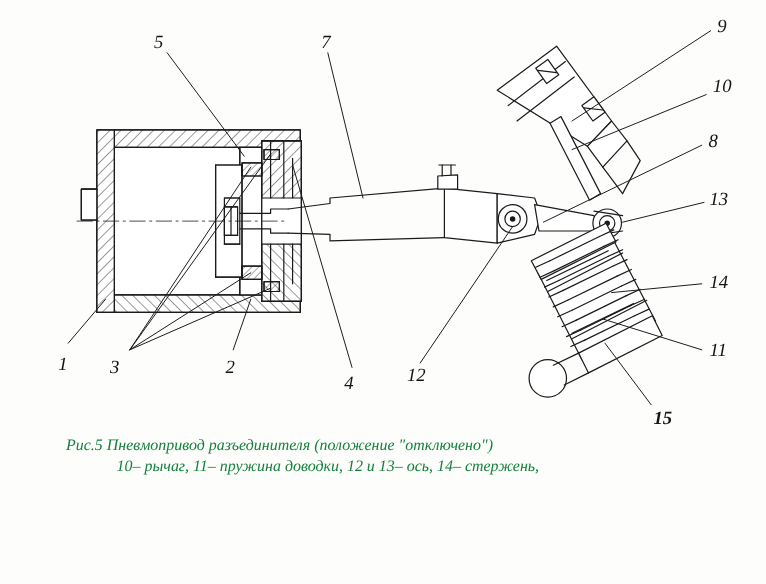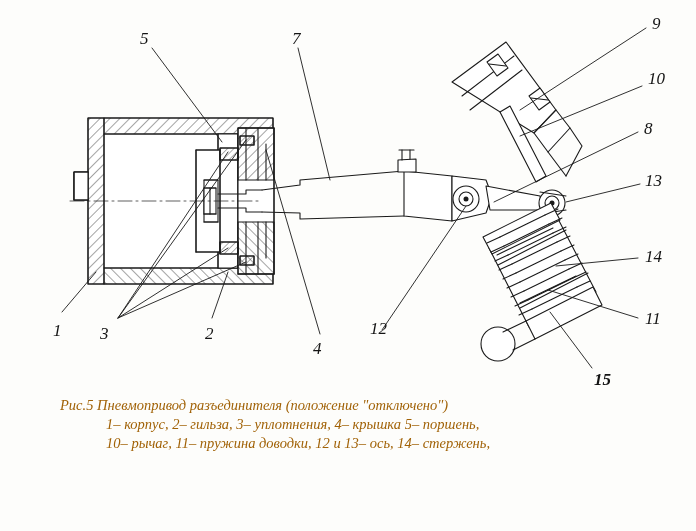--- a/index.html
+++ b/index.html
@@ -31,21 +31,21 @@
     white-space: nowrap;
   }
   #caption {
     position: absolute;
     left: 48px;
     top: 396px;
     width: 610px;
     font-family: "Liberation Serif", serif;
     font-style: italic;
     font-size: 14.5px;
-    color: #a16207;
+    color: #15803d;
     line-height: 1.32;
   }
   #caption .cap-line {
     display: block;
     white-space: nowrap;
   }
   #caption .cap-line.l0 { text-indent: 12px; }
   #caption .cap-line.ind { text-indent: 58px; }
 </style>
 </head>
@@ -222,25 +222,24 @@
 
   <div class="callout" style="left:140px; top:30px;">5</div>
   <div class="callout" style="left:292px; top:30px;">7</div>
   <div class="callout" style="left:652px; top:15px;">9</div>
   <div class="callout" style="left:648px; top:70px;">10</div>
   <div class="callout" style="left:644px; top:120px;">8</div>
   <div class="callout" style="left:645px; top:172px;">13</div>
   <div class="callout" style="left:645px; top:248px;">14</div>
   <div class="callout" style="left:645px; top:310px;">11</div>
   <div class="callout" style="left:594px; top:371px;font-weight:bold;">15</div>
-  <div class="callout" style="left:370px; top:320px;">12</div>
+  <div class="callout" style="left:370px; top:332px;">12</div>
   <div class="callout" style="left:313px; top:340px;">4</div>
   <div class="callout" style="left:205px; top:325px;">2</div>
   <div class="callout" style="left:100px; top:325px;">3</div>
   <div class="callout" style="left:53px;  top:322px;">1</div>
 
   <div id="caption">
     <span class="cap-line l0">Рис.5 Пневмопривод разъединителя (положение "отключено")</span>
-    <span class="cap-line ind">1– корпус,  2– гильза,  3– уплотнения,  4– крышка  5– поршень,</span>
     <span class="cap-line ind">10– рычаг,  11– пружина доводки,  12 и 13– ось,  14– стержень,</span>
   </div>
 
 </div>
 
 </body></html>

